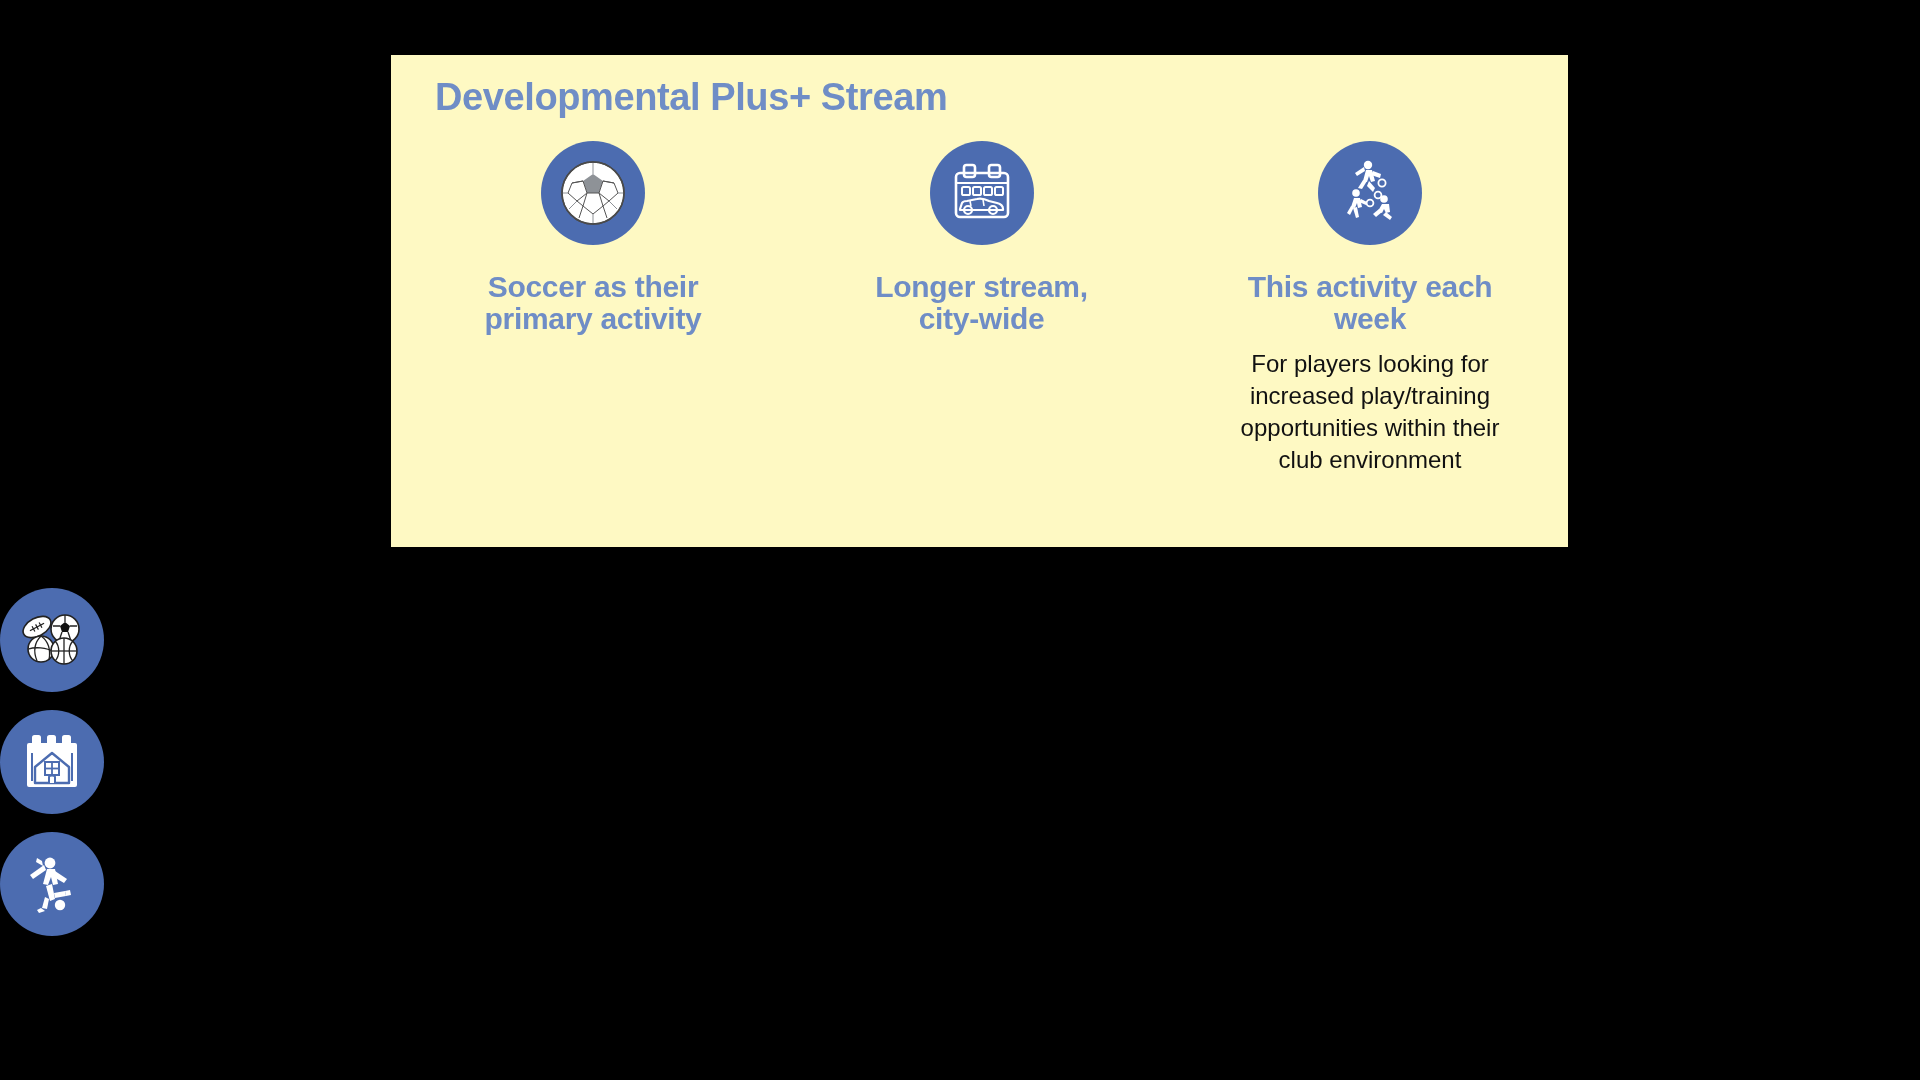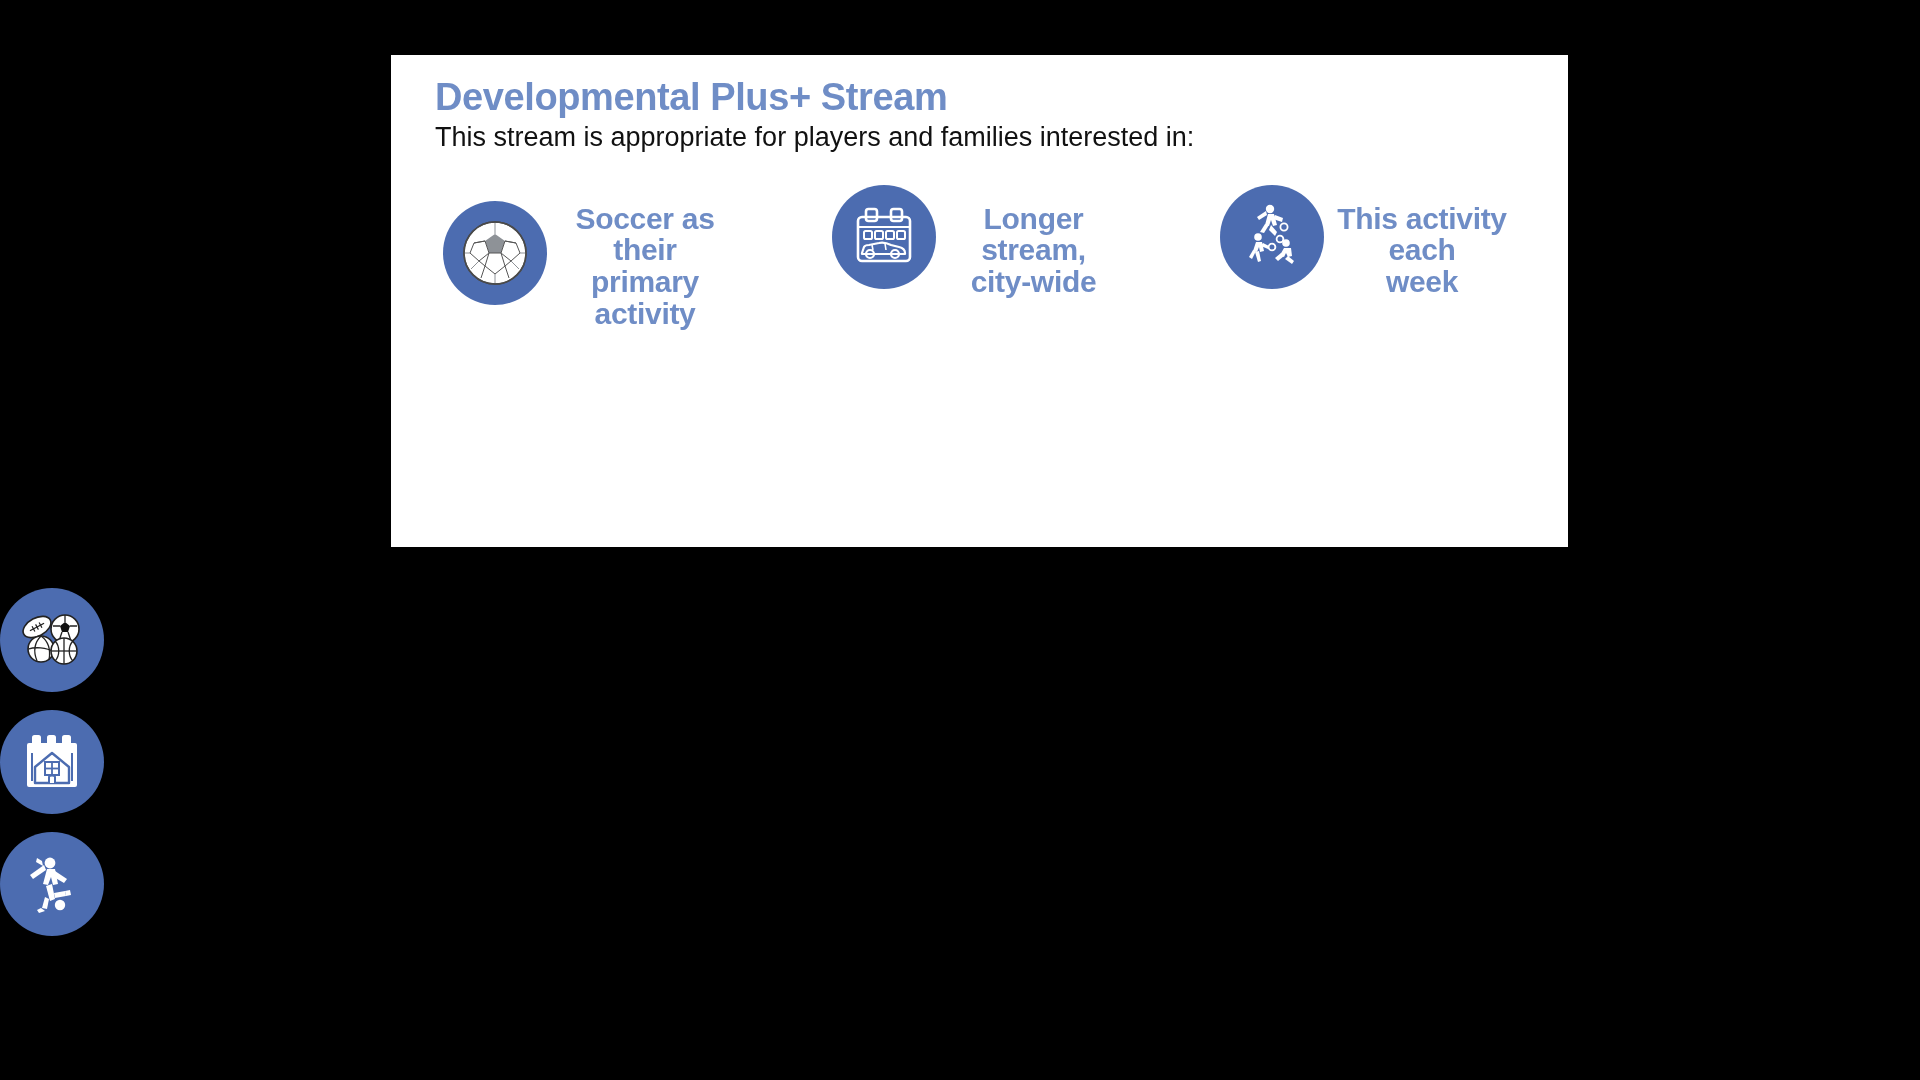--- a/index.html
+++ b/index.html
@@ -16,21 +16,21 @@
     position: relative;
   }
 
   
   .panel {
     position: absolute;
     left: 391px;
     top: 55px;
     width: 1177px;
     height: 492px;
-    background: #ffffff;
+    background: #fef9c3;
     box-sizing: border-box;
     padding: 22px 40px 0 44px;
   }
 
   .panel-title {
     color: #6f8dc6;
     font-size: 38px;
     font-weight: bold;
     letter-spacing: -0.4px;
     line-height: 1.1;
@@ -53,21 +53,21 @@
     flex-direction: row;
     align-items: flex-start;
     justify-content: space-between;
     margin-top: 22px;
     padding: 0 8px;
     position: relative;
   }
   .col {
     width: 300px;
     display: flex;
-    flex-direction: row;
+    flex-direction: column;
     align-items: center;
     text-align: center;
     position: relative;
   }
   .col-spacer { width: 40px; }
 
   .icon-circle {
     width: 104px;
     height: 104px;
     border-radius: 50%;
@@ -97,21 +97,20 @@
     margin-top: 14px;
     white-space: pre-line;
   }</style>
 </head>
 <body>
 
 <div class="panel">
 
   <div class="panel-title">Developmental Plus+ Stream</div>
 
-  <div class="panel-subtitle">This stream is appropriate for players and families interested in:</div>
 
   <div class="cols">
 
     <div class="col">
       <div class="icon-circle">
         <svg width="72" height="72" viewBox="0 0 72 72">
           <circle cx="36" cy="36" r="31" fill="#ffffff" stroke="#444444" stroke-width="1.4"></circle>
           <polygon points="36,17 46,24 42,36 30,36 26,24" fill="#8e9297"></polygon>
           <polygon points="26,24 30,36 20,44 11,36 15,26" fill="#ffffff" stroke="#555" stroke-width="1"></polygon>
           <polygon points="46,24 57,26 61,36 52,44 42,36" fill="#ffffff" stroke="#555" stroke-width="1"></polygon>
@@ -178,20 +177,24 @@
             <circle cx="52" cy="44" r="3.8"></circle>
             <path d="M50,49 L57,49 L58,57 L54,58 L52,54 L50,58 L46,56 Z"></path>
             <path d="M54,57 L60,62 L58,65 L51,60 Z"></path>
             <path d="M50,57 L44,62 L41,59 L47,54 Z"></path>
             <circle cx="46" cy="40" r="3.4" fill="none" stroke="#ffffff" stroke-width="1.8"></circle>
           </g>
         </svg>
       </div>
       <div class="col-heading">This activity each
 week</div>
+      <div class="col-body">For players looking for
+increased play/training
+opportunities within their
+club environment</div>
     </div>
 
   </div>
 </div>
 
 <div class="vline" style="left:786px; top:225px; height:285px;"></div>
 <div class="vline" style="left:1181px; top:225px; height:285px;"></div>
 
 <div class="lower-title">Developmental Stream</div>
 

